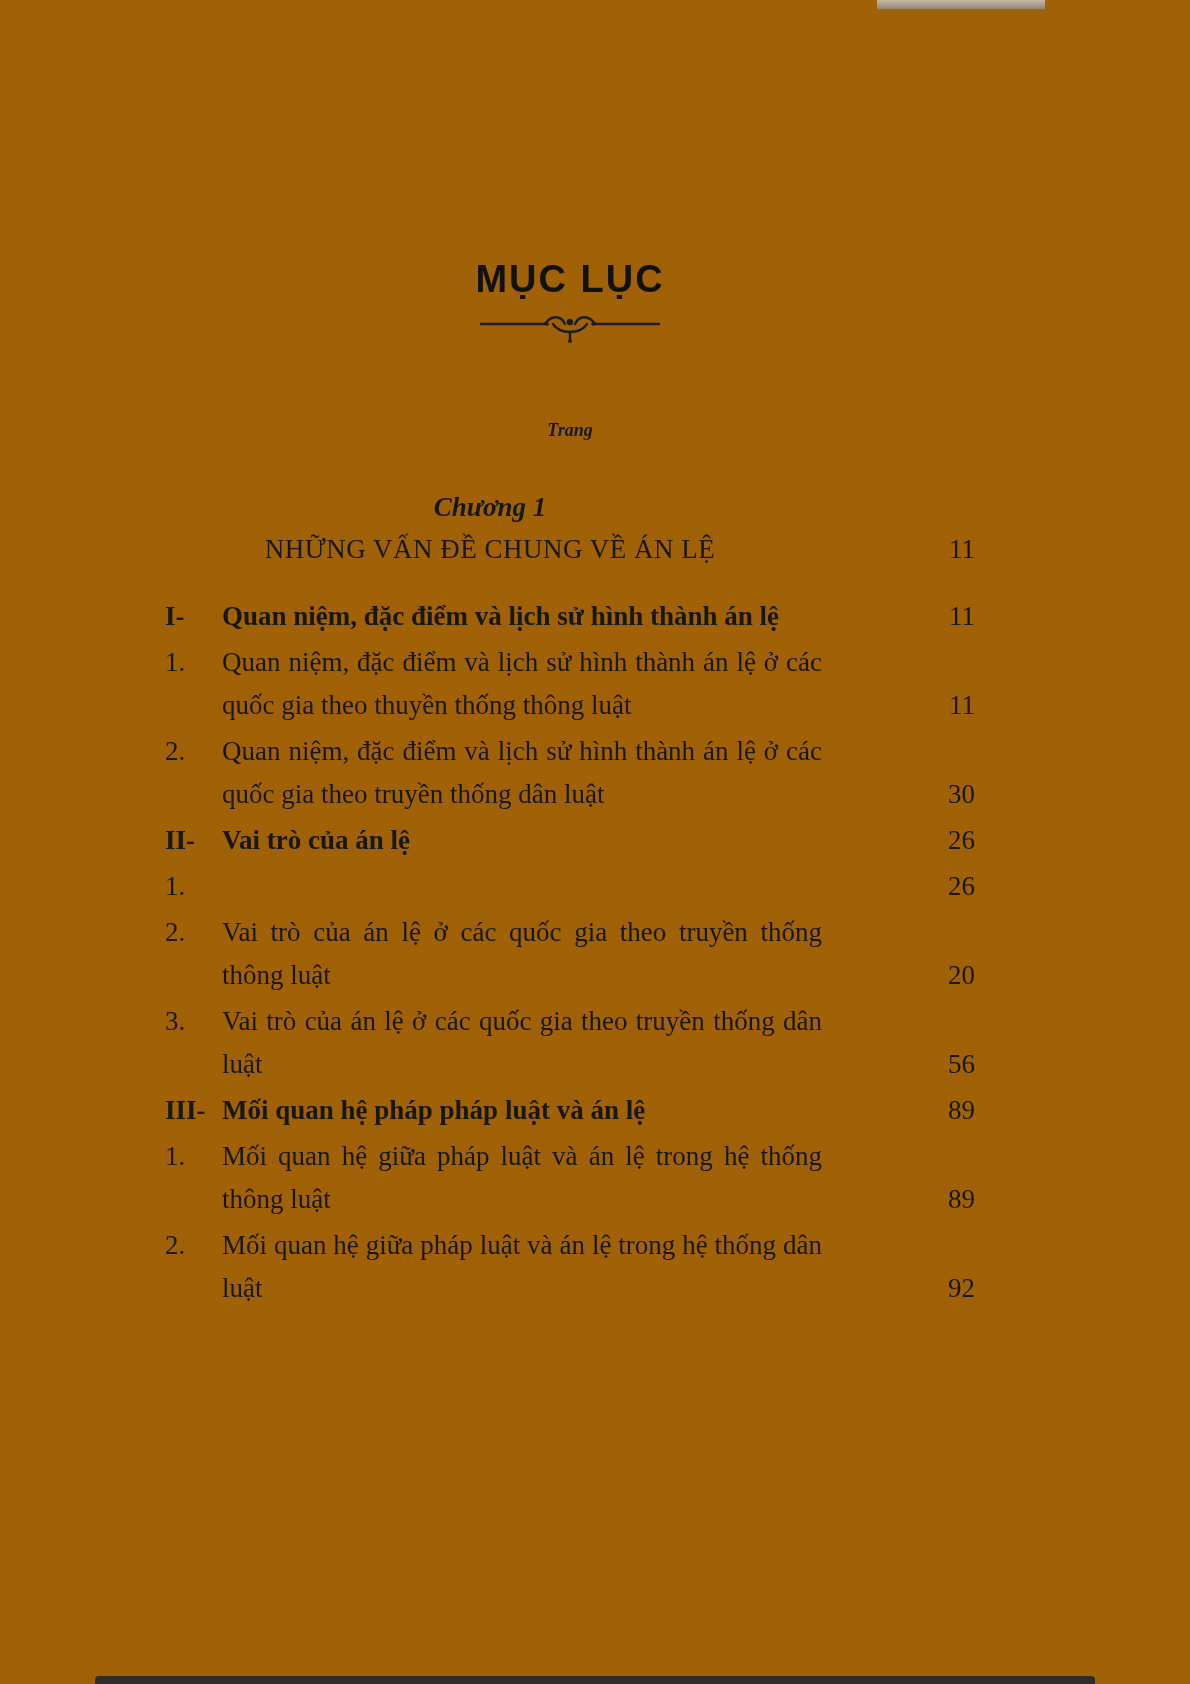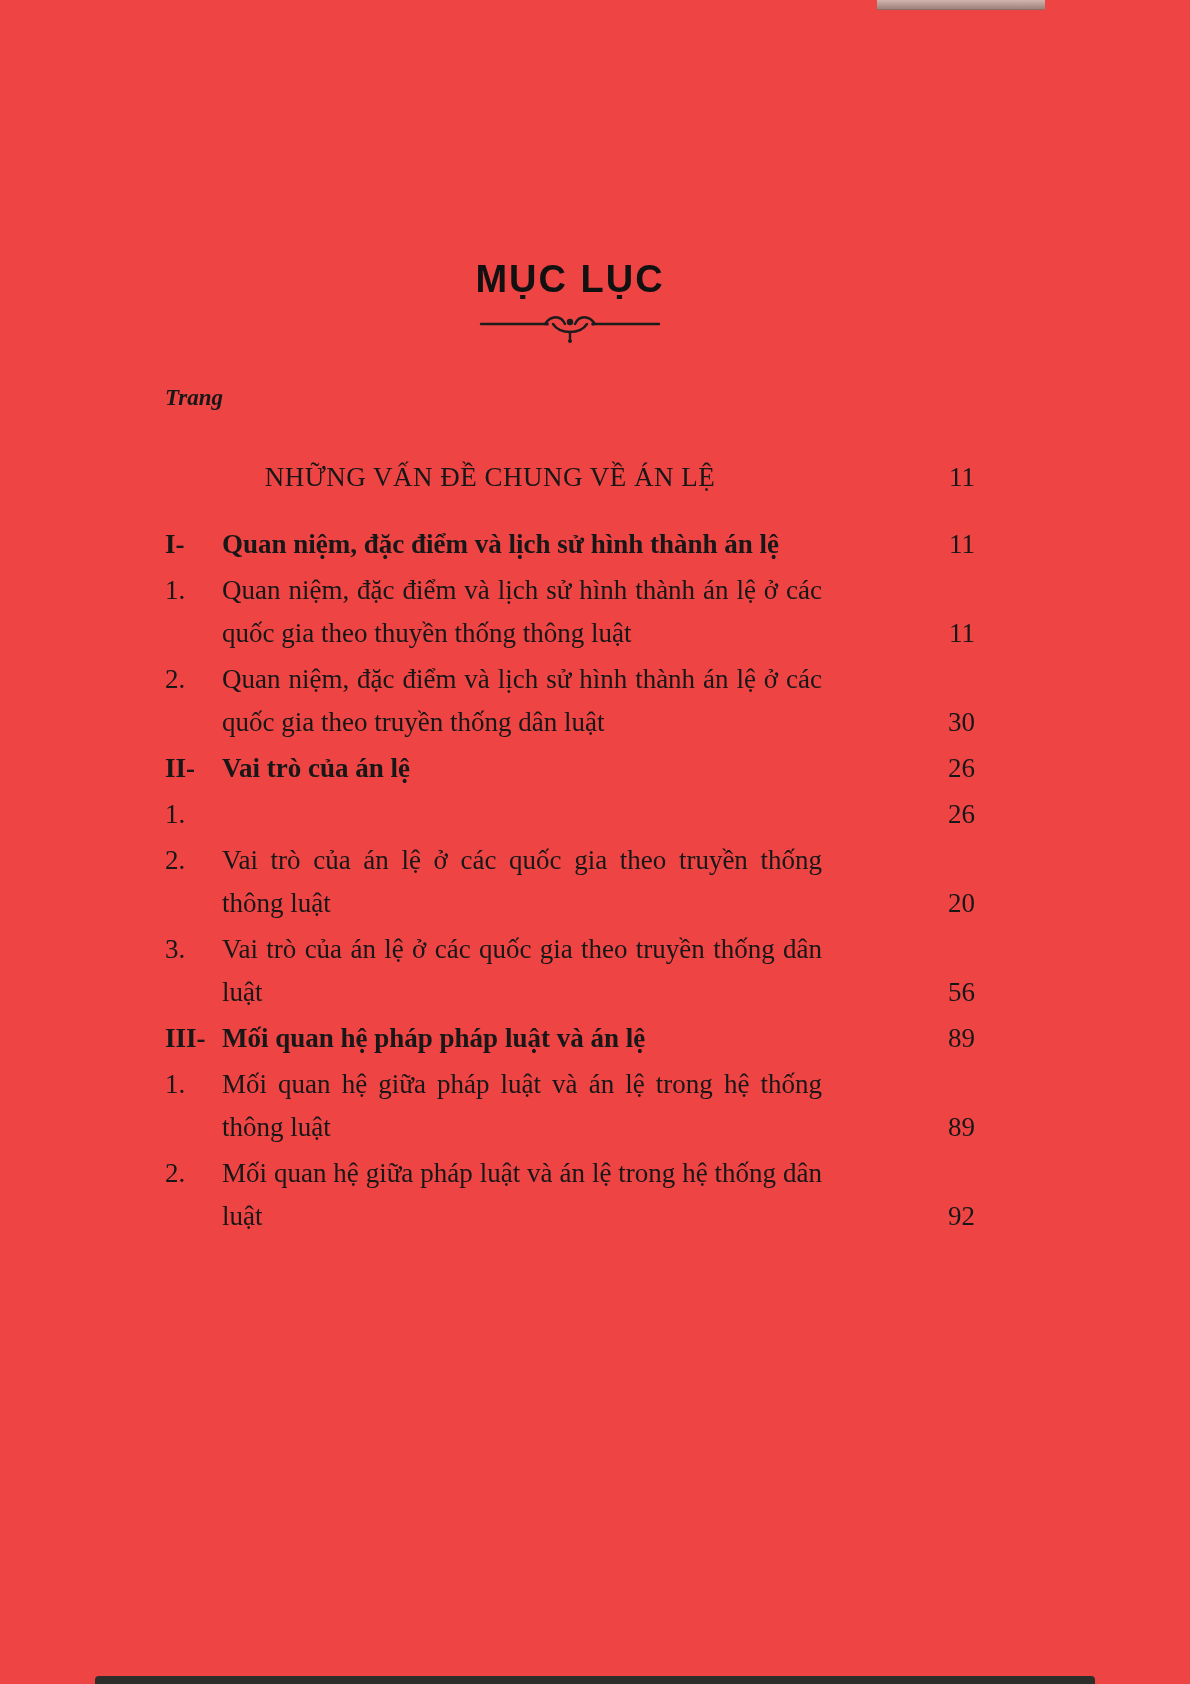--- a/index.html
+++ b/index.html
@@ -1,21 +1,21 @@
 <!DOCTYPE html>
 <html><head>
 <meta charset="utf-8">
 <style>
   html, body { margin: 0; padding: 0; background: #e8e6e2; }
   .page {
     position: relative;
     width: 1190px;
     height: 1684px;
     margin: 0 auto;
-    background: #ef4444;
+    background: #a16207;
     font-family: "Liberation Serif", serif;
     color: #171717;
     overflow: hidden;
   }
   
   .artifact-top {
     position: absolute;
     top: 0;
     right: 145px;
     width: 168px;
@@ -45,23 +45,23 @@
     font-weight: bold;
     font-size: 38px;
     letter-spacing: 2px;
     color: #111;
   }
   .ornament-wrap {
     text-align: center;
     margin-top: 8px;
   }
   .trang {
-    margin-top: 32px;
-    text-align: left;
-    font-size: 23px;
+    margin-top: 64px;
+    text-align: center;
+    font-size: 18px;
     font-weight: bold;
     font-style: italic;
     line-height: 34px;
   }
   .front-matter { margin-top: 8px; }
   .fm-row {
     display: flex;
     justify-content: space-between;
     align-items: baseline;
     font-size: 27px;
@@ -146,20 +146,21 @@
         <circle cx="72" cy="15" r="1.8" fill="#1c1c1c"></circle>
         <circle cx="118" cy="15" r="1.8" fill="#1c1c1c"></circle>
       </svg>
     </div>
 
     <div class="trang">Trang</div>
 
 
     <div class="chapter">
       <div class="chapter-left">
+        <div class="chapter-name">Chương 1</div>
         <div class="chapter-title">NHỮNG VẤN ĐỀ CHUNG VỀ ÁN LỆ</div>
       </div>
       <div class="chapter-page">11</div>
     </div>
 
     <div class="entries">
 
       <div class="entry bold">
         <span class="num">I-</span>
         <span class="text">Quan niệm, đặc điểm và lịch sử hình thành án lệ</span>

